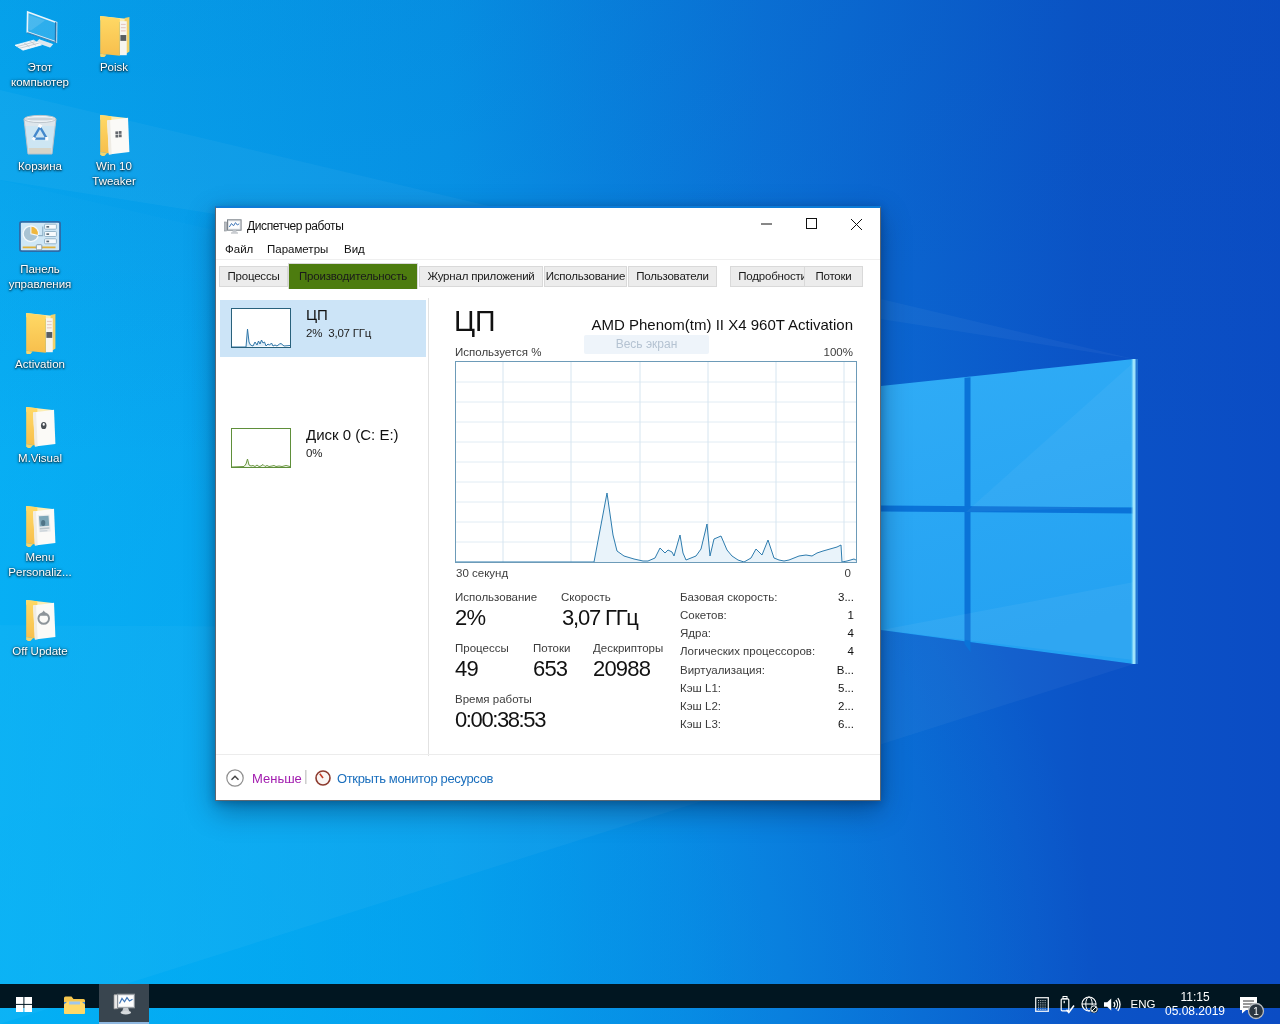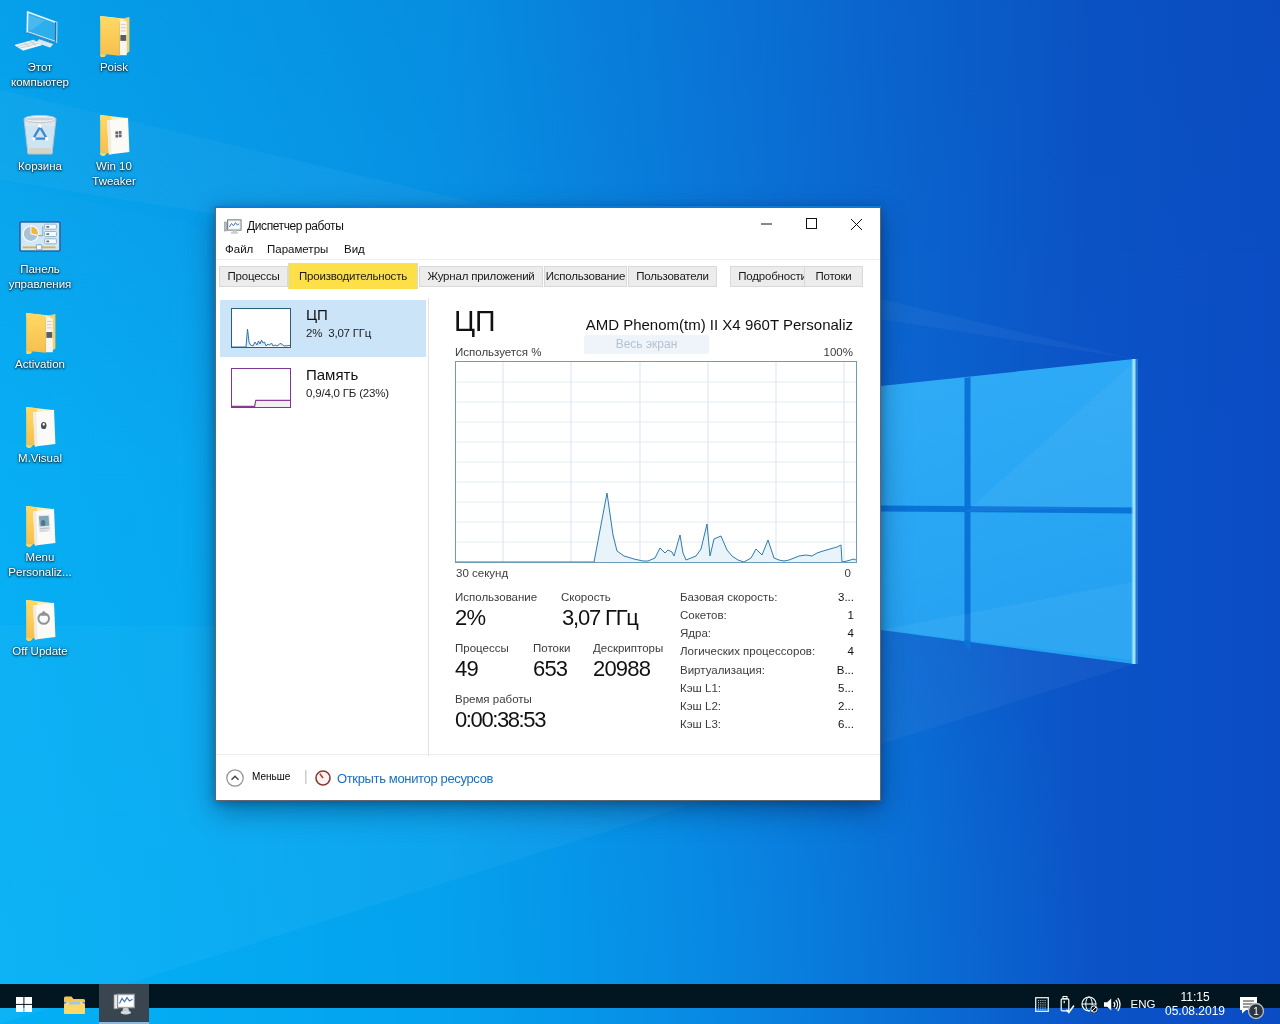--- a/index.html
+++ b/index.html
@@ -11,21 +11,21 @@
 .ic{height:52px;display:flex;align-items:center;justify-content:center}
 #win{position:absolute;left:215px;top:206px;width:666px;height:595px;background:#fff;
  border:1px solid #5e6771;border-top:2px solid #0c7bd7;box-shadow:0 10px 26px rgba(0,30,70,.42),0 2px 8px rgba(0,30,70,.3);color:#000}
 .tbar{position:absolute;left:0;top:0;width:100%;height:32px;background:#fff}
 .ttl{position:absolute;left:31px;top:11px;font-size:12px;color:#111;letter-spacing:-0.4px}
 .capbtn{position:absolute;top:0;width:45px;height:30px;color:#111}
 .menu{position:absolute;top:35px;font-size:11.5px;color:#111}
 .tabstrip{position:absolute;left:0;top:56px;width:664px;height:28px;background:#fff}
 .tab{position:absolute;top:2px;height:21px;background:#ececec;border:1px solid #d9d9d9;
  font-size:11.5px;color:#1a1a1a;text-align:center;line-height:19px;white-space:nowrap;overflow:hidden;letter-spacing:-0.2px}
-.tab.act{top:-1px;height:26px;background:#fde047;border-bottom:none;line-height:25px;z-index:3}
+.tab.act{top:-1px;height:26px;background:#4d7c0f;border-bottom:none;line-height:25px;z-index:3}
 .sideitem{position:absolute;left:4px;width:206px}
 .minig{position:absolute;left:11px;width:60px;height:40px;background:#fff}
 .sititle{position:absolute;left:86px;font-size:15px;color:#111}
 .sisub{position:absolute;left:86px;font-size:11.5px;color:#222;letter-spacing:-0.2px}
 .glab{position:absolute;font-size:11.5px;color:#3c3c3c}
 .stlab{position:absolute;font-size:11.5px;color:#3c3c3c}
 .stval{position:absolute;font-size:22px;color:#111;letter-spacing:-0.8px}
 .rlab{position:absolute;left:464px;font-size:11.5px;color:#3c3c3c;white-space:nowrap}
 .rval{position:absolute;font-size:11.5px;color:#111;width:60px;left:578px;text-align:right}
 </style></head>
@@ -270,33 +270,32 @@
 
  <div class="sideitem" style="top:92px;height:57px;background:#cce4f7">
   <div class="minig" style="top:8px;border:1.5px solid #29617c">
    <svg width="58" height="38" viewBox="0 0 58 38">
     <polyline points="0,38 14,38 15.5,20 17,33 18.5,36 21,37 23,33 25,36 26.5,32 28,35 29.5,31 31,34 32.5,33 34,37 36,35 37.5,36 39.5,34 41,37 43,36 45,37 47.5,35 49,34.5 52,37 58,36.5" fill="#deedf8" stroke="#2f76a8" stroke-width="1"></polyline>
    </svg>
   </div>
   <div class="sititle" style="top:6px">ЦП</div>
   <div class="sisub" style="top:27px">2%&nbsp; 3,07 ГГц</div>
  </div>
- <div class="sideitem" style="top:152px;height:57px">
-  <div class="minig" style="top:8px;border:1.5px solid #7e3794">
+ <div class="sideitem" style="top:212px;height:57px">
+  <div class="minig" style="top:8px;border:1.5px solid #5f8f3a">
    <svg width="58" height="38" viewBox="0 0 58 38">
-    <polygon points="0,37.4 22.6,37.4 23.8,31.4 58,31.4 58,38 0,38" fill="#f3eef3"></polygon>
-    <polyline points="0,37.4 22.6,37.4 23.8,31.4 58,31.4" fill="none" stroke="#8a3c96" stroke-width="1.2"></polyline>
+    <polyline points="0,38 12,37.5 14,35 15.5,30 17,36 19,37 21,36.5 23,37.5 25,36 27,37.5 29,37 31,35.5 33,37.5 35,36.5 37,37.5 40,37 42,36.5 44,37.5 47,37 50,37.5 54,36.5 58,37.5" fill="#eef5e8" stroke="#6a9640" stroke-width="1"></polyline>
    </svg>
   </div>
-  <div class="sititle" style="top:6px">Память</div>
-  <div class="sisub" style="top:27px">0,9/4,0 ГБ (23%)</div>
+  <div class="sititle" style="top:6px">Диск 0 (C: E:)</div>
+  <div class="sisub" style="top:27px">0%</div>
  </div>
 
  <div style="position:absolute;left:238px;top:96px;font-size:30px;color:#111;transform:scaleX(0.95);transform-origin:0 0">ЦП</div>
- <div style="position:absolute;right:27px;top:108px;font-size:15px;color:#111">AMD Phenom(tm) II X4 960T Personaliz</div>
+ <div style="position:absolute;right:27px;top:108px;font-size:15px;color:#111">AMD Phenom(tm) II X4 960T Activation</div>
  <div style="position:absolute;left:368px;top:127px;width:125px;height:19px;background:#eef4fa;border-radius:2px;color:#b5c3d2;font-size:12px;text-align:center;line-height:19px">Весь экран</div>
  <div class="glab" style="left:239px;top:138px">Используется %</div>
  <div class="glab" style="right:27px;top:138px">100%</div>
  <div style="position:absolute;left:239px;top:153px;width:402px;height:202px;border:1px solid #6d9bb8">
   <svg width="400" height="200" viewBox="0 0 400 200" style="display:block">
    <g stroke="#e1ecf4" stroke-width="1">
     <line x1="0" y1="20" x2="400" y2="20"></line>
           <line x1="0" y1="40" x2="400" y2="40"></line>
           <line x1="0" y1="60" x2="400" y2="60"></line>
           <line x1="0" y1="80" x2="400" y2="80"></line>
@@ -348,21 +347,21 @@
  <div class="rlab" style="top:492px">Кэш L2:</div>
     <div class="rval" style="top:492px">2...</div>
  <div class="rlab" style="top:510px">Кэш L3:</div>
     <div class="rval" style="top:510px">6...</div>
 
  <div style="position:absolute;left:0;top:546px;width:664px;height:1px;background:#ececec"></div>
  <svg style="position:absolute;left:10px;top:561px" width="18" height="18" viewBox="0 0 18 18">
   <circle cx="9" cy="9" r="8.2" fill="#fff" stroke="#8f8f8f" stroke-width="1.2"></circle>
   <polyline points="5.5,10.8 9,7.2 12.5,10.8" fill="none" stroke="#444" stroke-width="1.4"></polyline>
  </svg>
- <div style="position:absolute;left:36px;top:563px;font-size:10px;color:#000000">Меньше</div>
+ <div style="position:absolute;left:36px;top:563px;font-size:13px;color:#a21caf">Меньше</div>
  <div style="position:absolute;left:88px;top:560px;font-size:14px;color:#c0c0c0">|</div>
  <svg style="position:absolute;left:99px;top:562px" width="16" height="16" viewBox="0 0 16 16">
   <circle cx="8" cy="8" r="7" fill="#faf5f3" stroke="#8c3a2e" stroke-width="1.6"></circle>
   <line x1="8" y1="8" x2="4.8" y2="3.8" stroke="#c23a24" stroke-width="1.6"></line>
  </svg>
  <div style="position:absolute;left:121px;top:563px;font-size:13px;color:#1b6fbd;letter-spacing:-0.35px">Открыть монитор ресурсов</div>
 </div>
 <div id="taskbar" style="position:absolute;left:0;top:984px;width:1280px;height:24px;background:#011621">
  <svg style="position:absolute;left:16px;top:13px" width="16" height="15" viewBox="0 0 16 15">
   <g fill="#fff">

